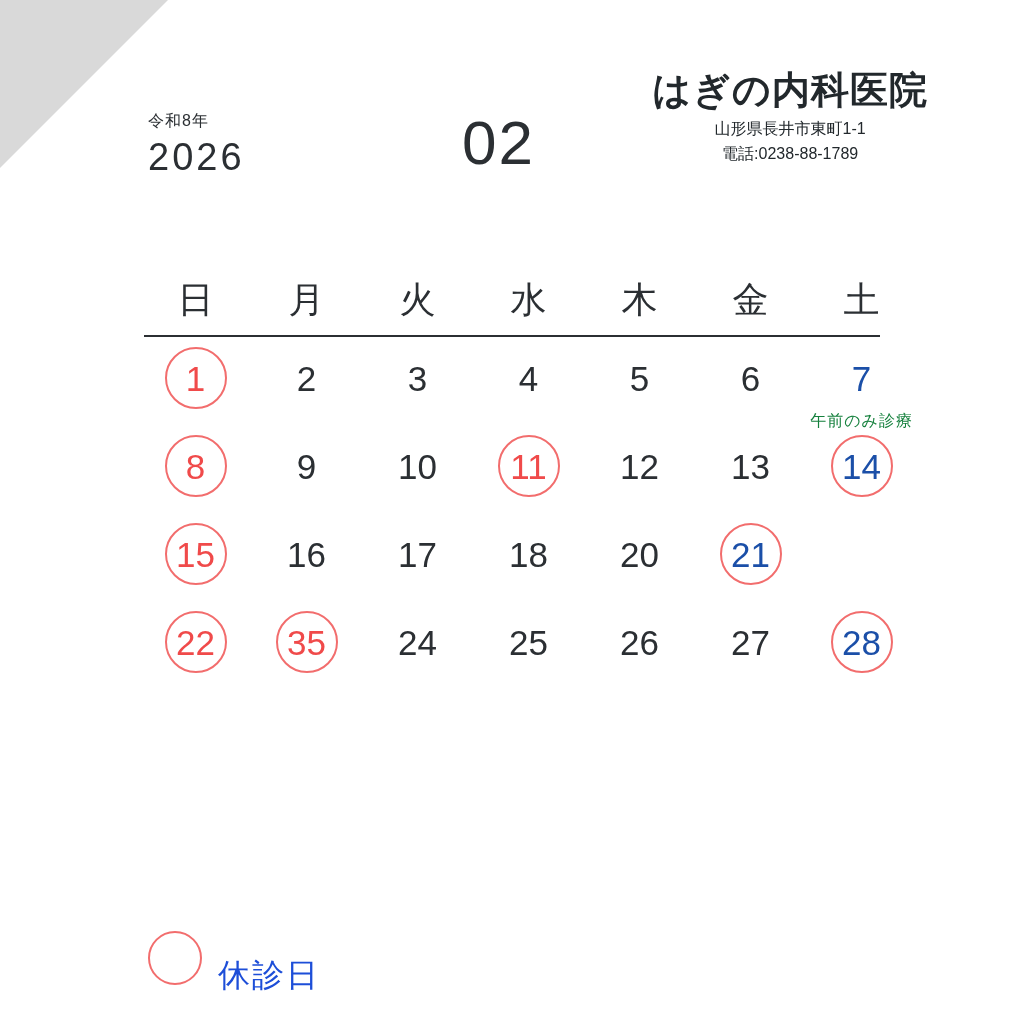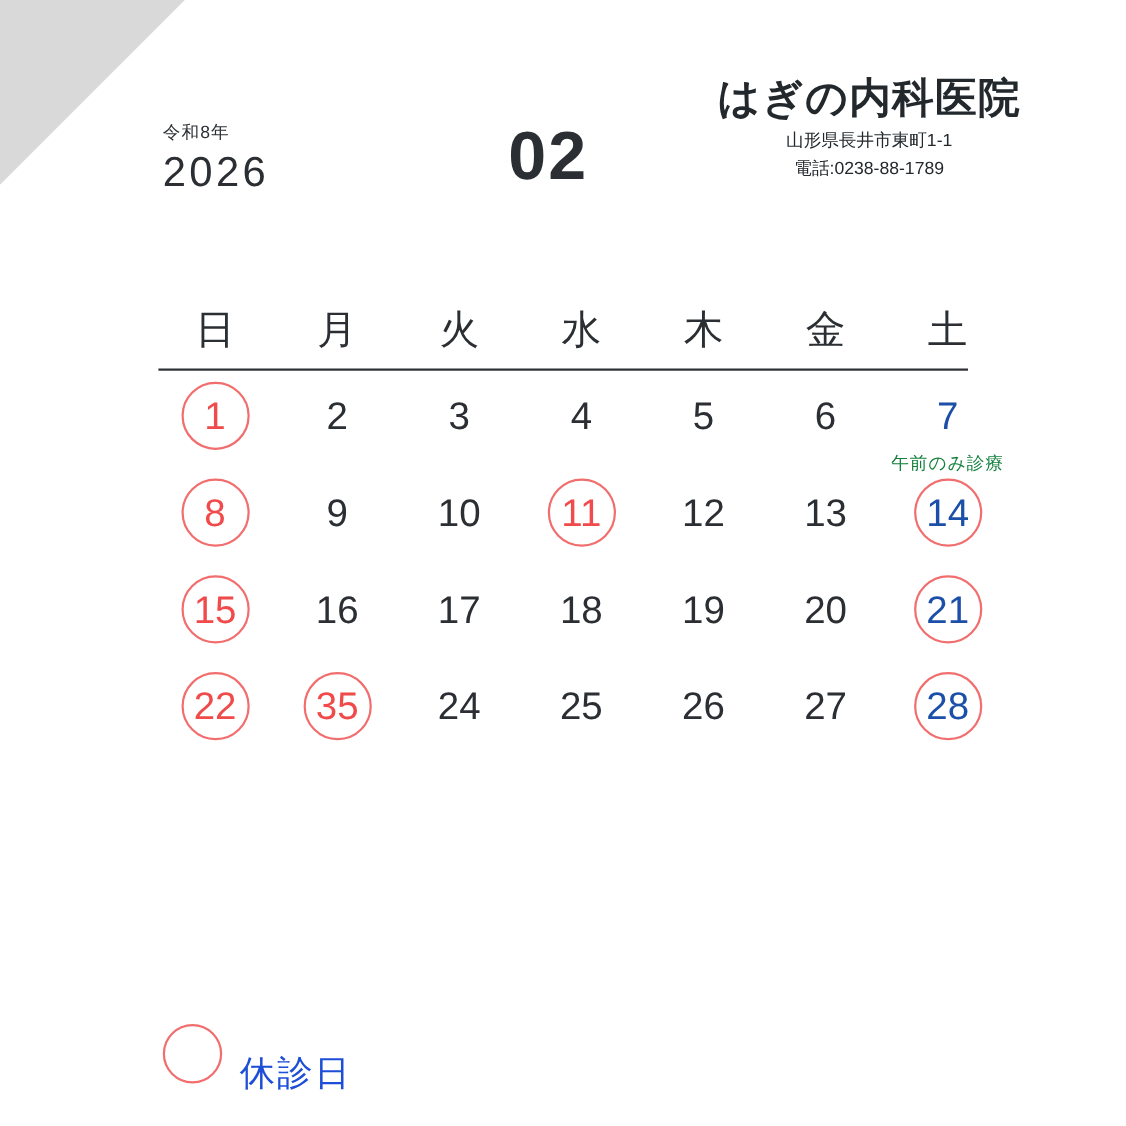--- a/index.html
+++ b/index.html
@@ -55,21 +55,21 @@
     margin-top: 4px;
   }
   .month-number {
     position: absolute;
     left: 462px;
     top: 112px;
     font-size: 62px;
     letter-spacing: 2px;
     color: #2b2f33;
     line-height: 1;
-    font-weight: 700;
+    font-weight: 400;
   }
   .clinic-block {
     position: absolute;
     right: 96px;
     top: 68px;
     text-align: center;
   }
   .clinic-name {
     font-size: 38px;
     font-weight: bold;
@@ -257,23 +257,20 @@
     <div class="cell">
       <span class="daynum">16</span>
     </div>
     <div class="cell">
       <span class="daynum">17</span>
     </div>
     <div class="cell">
       <span class="daynum">18</span>
     </div>
     <div class="cell">
-      <span class="daynum">19</span>
-    </div>
-    <div class="cell">
       <span class="daynum">20</span>
     </div>
     <div class="cell">
       <span class="daynum saturday circled">21</span>
     </div>
   </div>
 
   <div class="week-row">
     <div class="cell">
       <span class="daynum sunday circled">22</span>

